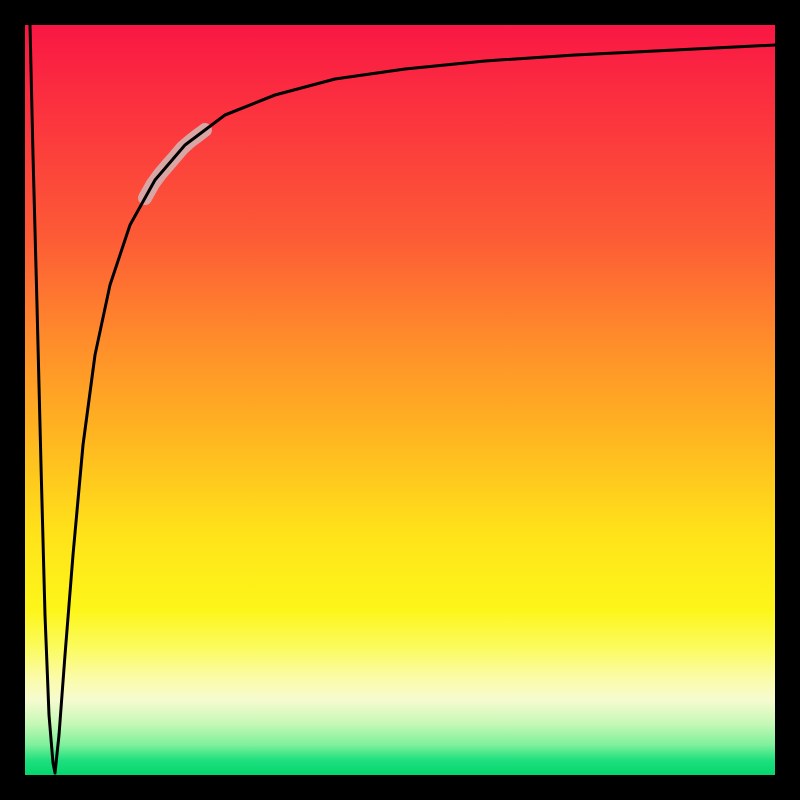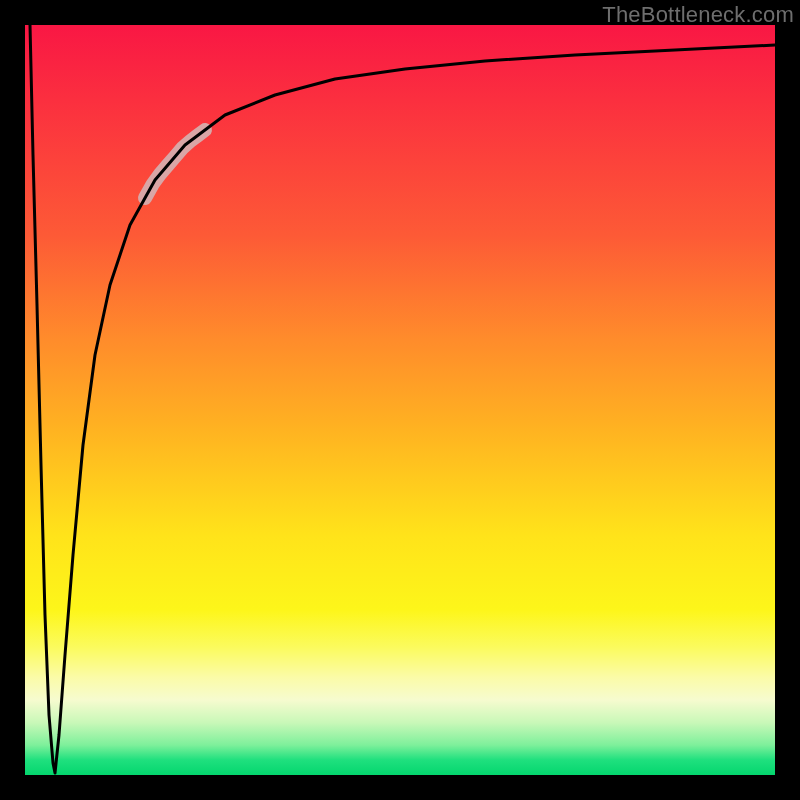--- a/index.html
+++ b/index.html
@@ -59,21 +59,20 @@
   svg.curves {
     position: absolute;
     inset: 0;
   }
 </style>
 </head>
 <body>
 
 <div class="frame">
 
-  <div class="watermark">TheBottleneck.com</div>
 
   <div class="plot">
     <div class="gradient"></div>
 
     <svg class="curves" viewBox="0 0 750 750" preserveAspectRatio="none">
 
       <path d="M120.0 173.0 L127.5 159.5 L135.0 149.2 L142.5 140.4 L150.0 131.7 L157.5 122.9 L165.0 116.3 L172.5 110.6 L180.0 105.0" id="hl-path" stroke="#d9a6a6" stroke-width="14" fill="none" stroke-linecap="round"></path>
 
       <path d="M5.0 0.0 L8.0 130.0 L12.0 280.0 L16.0 440.0 L20.0 590.0 L24.0 690.0 L28.0 738.0 L30.0 748.0 L30.0 748.0 L34.0 710.0 L40.0 630.0 L48.0 530.0 L58.0 420.0 L70.0 330.0 L85.0 260.0 L105.0 200.0 L130.0 155.0 L160.0 120.0 L200.0 90.0 L250.0 70.0 L310.0 54.0 L380.0 44.0 L460.0 36.0 L550.0 30.0 L650.0 25.0 L750.0 20.0" id="main-path" stroke="#000" stroke-width="3" fill="none" stroke-linecap="round" stroke-linejoin="round"></path>
     </svg>

